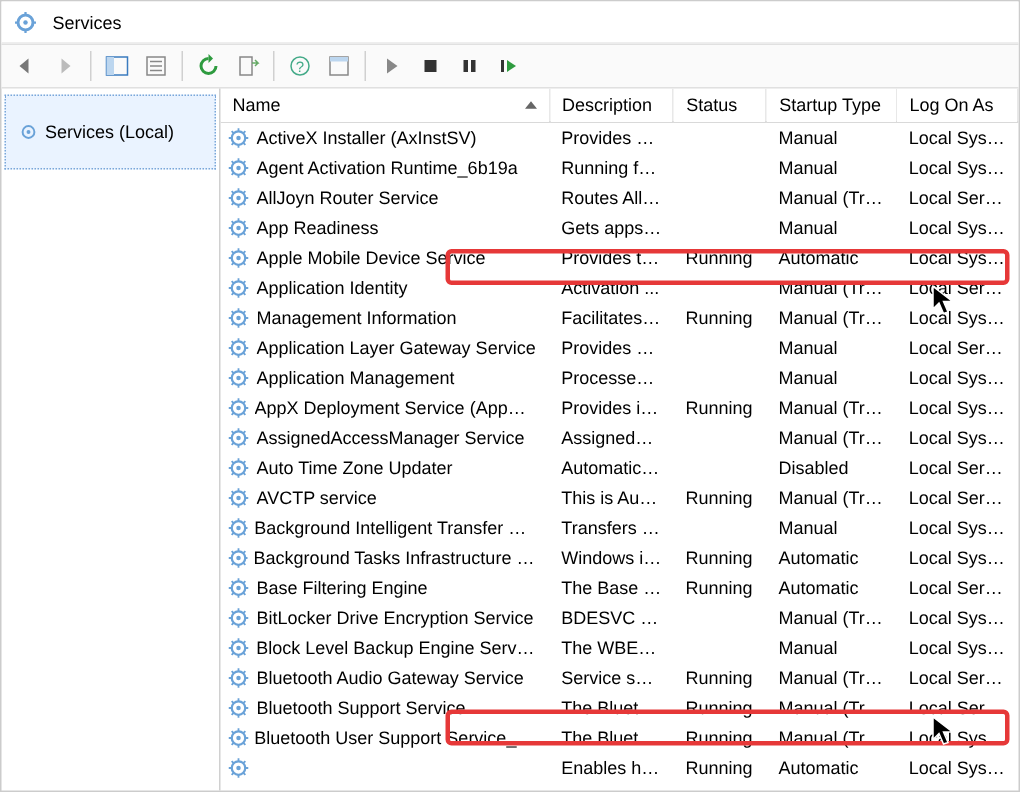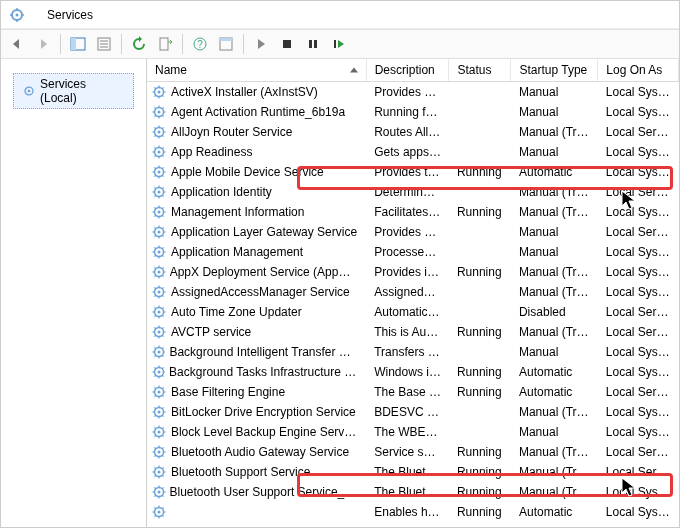--- a/index.html
+++ b/index.html
@@ -1,27 +1,27 @@
 <!DOCTYPE html>
 <html><head>
 <meta charset="utf-8">
 <style>
   * { box-sizing: border-box; font-family: "Segoe UI", Tahoma, sans-serif; }
   body { margin:0; padding:0; width:680px; height:528px; background:#fff; overflow:hidden; font-size:12px; color:#000; }
   .window { width:680px; height:528px; border:1px solid #ccc; display:flex; flex-direction:column; background:#fff; }
-  .titlebar { display:flex; align-items:center; height:28px; padding:4px 8px; gap:22px; background:#fff; border-bottom:1px solid #eee; }
+  .titlebar { display:flex; align-items:center; height:28px; padding:4px 8px; gap:10px; background:#fff; border-bottom:1px solid #eee; }
   .titlebar .title { font-size:12px; }
   .menubar { display:flex; align-items:center; height:22px; padding:2px 4px; gap:2px; }
   .menubar .m { padding:2px 10px; border-radius:2px; }
   .toolbar { display:flex; align-items:center; height:30px; padding:2px 4px; gap:2px; border-top:1px solid #e0e0e0; border-bottom:1px solid #e0e0e0; background:#fafafa; }
   .toolbar .btn { width:24px; height:24px; display:flex; align-items:center; justify-content:center; border-radius:2px; }
   .toolbar .sep { width:1px; height:20px; background:#d0d0d0; margin:0 3px; }
   .body { flex:1; display:flex; min-height:0; }
   .tree { width:146px; border-right:1px solid #d0d0d0; padding-top:2px; }
-  .tree .node { display:flex; align-items:center; gap:4px; padding:3px 8px; background:#eaf3ff; border:1px dotted #7aa7d9; margin:12px; font-size:12px; }
+  .tree .node { display:flex; align-items:center; gap:4px; padding:17px 8px; background:#eaf3ff; border:1px dotted #7aa7d9; margin:2px; font-size:12px; }
   .list-wrap { flex:1; overflow:hidden; position:relative; }
   table { width:100%; border-collapse:collapse; table-layout:fixed; }
   thead th { text-align:left; font-weight:400; font-size:12px; padding:4px 8px; border-bottom:1px solid #d9d9d9; border-right:1px solid #e8e8e8; background:#fff; position:relative; }
   thead th.sorted::after { content:""; position:absolute; right:8px; top:50%; width:0;height:0; border-left:4px solid transparent; border-right:4px solid transparent; border-bottom:5px solid #666; transform:translateY(-50%); }
   tbody td { padding:2px 8px; font-size:12px; white-space:nowrap; overflow:hidden; text-overflow:ellipsis; height:19px; vertical-align:middle; }
   tbody tr td:first-child { padding-left:4px; }
   .svc-name { display:flex; align-items:center; gap:4px; overflow:hidden; }
   .svc-name span { overflow:hidden; text-overflow:ellipsis; white-space:nowrap; }
   .gear-svg { flex:0 0 16px; }
   .hl { position:absolute; border:3px solid #e63838; border-radius:4px; pointer-events:none; }
@@ -313,21 +313,21 @@
                         <line x1="3.4" y1="3.4" x2="4.8" y2="4.8"></line>
                         <line x1="11.2" y1="11.2" x2="12.6" y2="12.6"></line>
                         <line x1="12.6" y1="3.4" x2="11.2" y2="4.8"></line>
                         <line x1="4.8" y1="11.2" x2="3.4" y2="12.6"></line>
                       </g>
                     </svg>
                   </span>
                   <span>Application Identity</span>
                 </div>
               </td>
-              <td>Determines ...</td>
+              <td>Activation ...</td>
               <td></td>
               <td>Manual (Trig...</td>
               <td>Local Service</td>
             </tr>
             <tr>
               <td>
                 <div class="svc-name">
                   <span>
                     <svg class="gear-svg" width="16" height="16" viewBox="0 0 16 16">
                       <circle cx="8" cy="8" r="4.5" fill="none" stroke="#6aa2d8" stroke-width="1.5"></circle>

